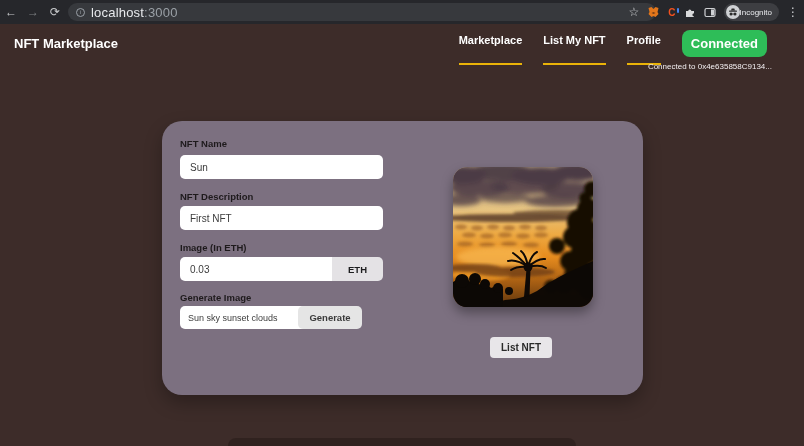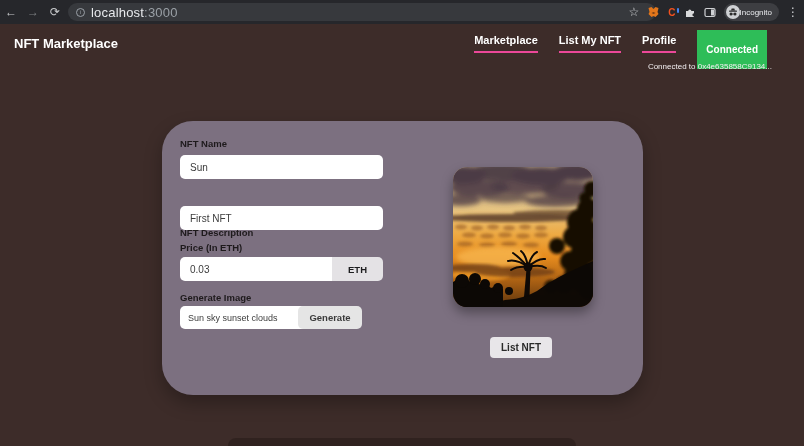--- a/index.html
+++ b/index.html
@@ -27,29 +27,29 @@
   .incog-pill { height:18px; background:#3d3e42; border-radius:9px; display:flex;
     align-items:center; padding:0 7px 0 2px; }
   .incog-circ { width:14px; height:14px; border-radius:50%; background:#cfd1d4;
     display:flex; align-items:center; justify-content:center; }
   .incog-label { font-size:8px; color:#e8eaed; }
 
   
   .page { position:absolute; left:0; top:24px; width:804px; height:422px; background:#3d2c29; }
   .site-title { position:absolute; left:14px; top:12px; font-size:13px; font-weight:bold; color:#fff; }
   .site-nav { position:absolute; right:37px; top:6px; display:flex; gap:21px; align-items:flex-start; }
-  .nav-link { margin-top:4px; padding-bottom:5px; border-bottom:2px solid #ec4899;
+  .nav-link { margin-top:4px; padding-bottom:17px; border-bottom:2px solid #eab308;
     font-size:11px; font-weight:bold; color:#fff; cursor:pointer; white-space:nowrap; }
-  .connect-btn { background:#2ebd58; color:#fff; border:none; border-radius:0;
-    padding:14px 9px; font-size:10px; font-weight:bold; cursor:pointer; }
+  .connect-btn { background:#2ebd58; color:#fff; border:none; border-radius:8px;
+    padding:6px 9px; font-size:13px; font-weight:bold; cursor:pointer; }
   .wallet-status { position:absolute; right:32px; top:38px; font-size:8px; color:#f2eef0;margin-left:33px; }
 
   
   .card { position:absolute; left:162px; top:97px; width:481px; height:274px;
-    background:#7c7080; border-radius:31px; box-shadow:0 8px 18px rgba(0,0,0,.28); }
+    background:#7c7080; border-radius:20px; box-shadow:0 8px 18px rgba(0,0,0,.28); }
   .f-label { position:absolute; left:18px; font-size:9.5px; font-weight:600; color:#1e1a1c; }
   .f-input { position:absolute; left:18px; width:203px; height:24px; background:#fff;
     border:none; border-radius:5px; padding:0 10px; font-size:10px; color:#3c3c3c;
     font-family:"Liberation Sans","DejaVu Sans",sans-serif; }
   .price-group { position:absolute; left:18px; top:136px; width:203px; height:24px; display:flex; }
   .price-input { width:160px; height:24px; background:#fff; border:none;
     border-radius:5px 0 0 5px; padding:0 10px; font-size:10px; color:#3c3c3c;
     font-family:"Liberation Sans","DejaVu Sans",sans-serif; }
   .price-addon { width:64px; height:24px; background:#e4e2e5; border-radius:0 5px 5px 0;
     display:flex; align-items:center; justify-content:center; font-size:9.5px;
@@ -122,24 +122,24 @@
       <button class="connect-btn">Connected</button>
     </div>
 
     <div class="wallet-status">Connected to 0x4e635858C9134...</div>
 
     <div class="card">
 
       <span class="f-label" style="top:17px;">NFT Name</span>
       <input class="f-input" style="top: 34px;" value="Sun">
 
-      <span class="f-label" style="top:70px;margin-top:36px;">NFT Description</span>
+      <span class="f-label" style="top:70px;">NFT Description</span>
       <input class="f-input" style="top: 85px;" value="First NFT">
 
-      <span class="f-label" style="top:121px;">Price (In ETH)</span>
+      <span class="f-label" style="top:121px;">Image (In ETH)</span>
       <div class="price-group">
         <input class="price-input" value="0.03" style="">
         <span class="price-addon">ETH</span>
       </div>
 
       <span class="f-label" style="top:171px;">Generate Image</span>
       <input class="gen-input" value="Sun sky sunset clouds" style="">
       <button class="gen-btn">Generate</button>
 
       <div class="nft-photo">

